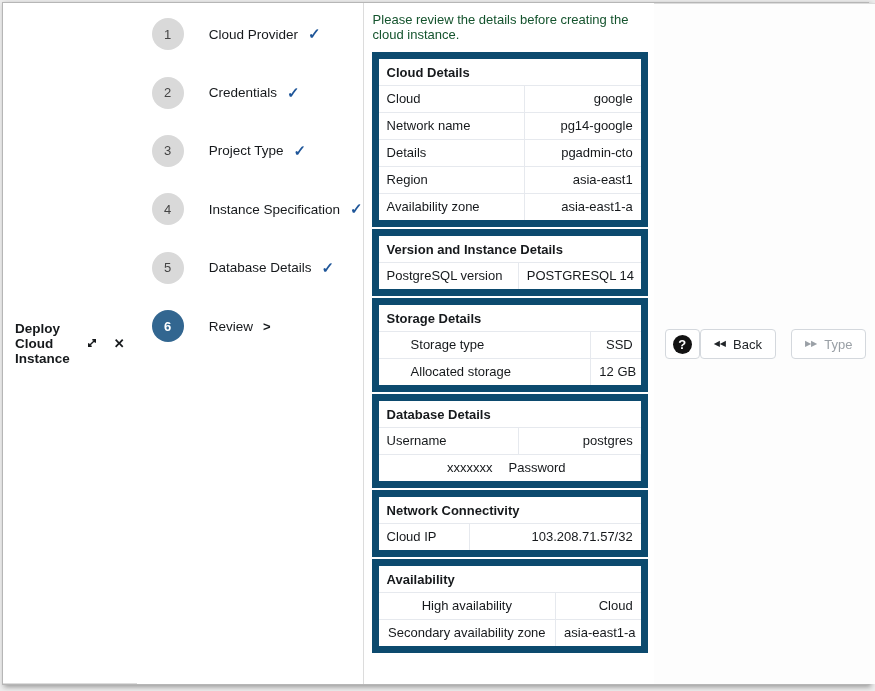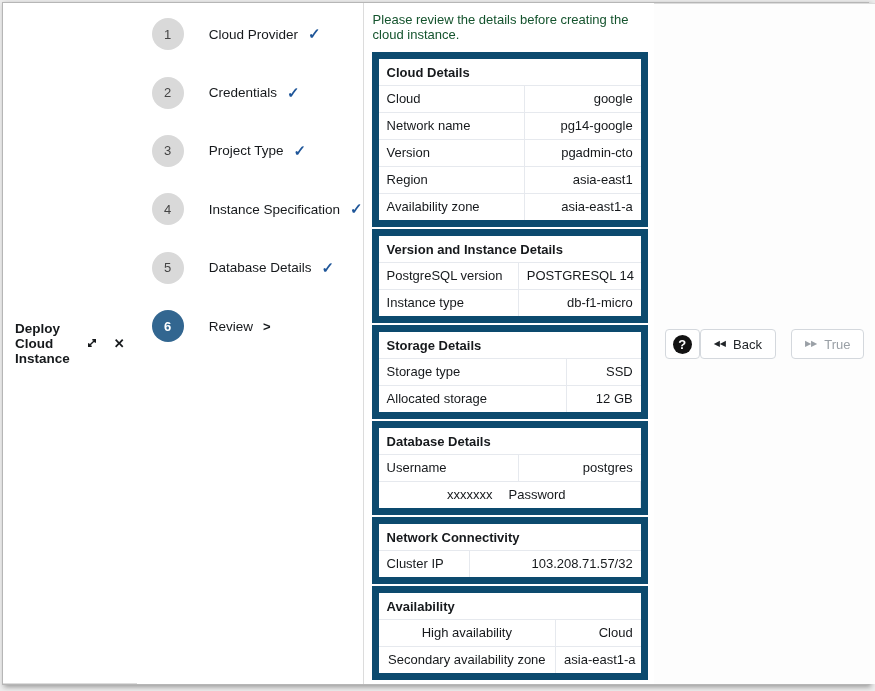--- a/index.html
+++ b/index.html
@@ -56,21 +56,21 @@
   .intro { font-size:13px; color:#14532d; margin:2px 0 10px 1px; }
   .section { border:7px solid #0c4a6e; margin-top:2px; }
   .section:first-of-type { margin-top:0; }
   .section-header { padding:6px 8px 5px 8px; font-weight:700; font-size:13px; color:#16191c; }
   .drow { display:flex; border-top:1px solid #e6e9ee; }
   .cell { padding:5px 8px 6px 8px; font-size:13px; color:#16191c; overflow:hidden; white-space:nowrap; }
   .cell.label { border-right:1px solid #e6e9ee; }
   .cell.value { flex:1; text-align:right; }
   .lw-56 .cell.label { width:56%; }
   .lw-53 .cell.label { width:53.5%; }
-  .lw-72 .cell.label { width:72%; }
+  .lw-72 .cell.label { width:72%;margin-left:24px; }
   .lw-35 .cell.label { width:35%; }
   .lw-68 .cell.label { width:67.7%;text-align:center; }
   
   .footer {
     flex:0 0 39px;
     border-top:1px solid #dcdcdc;
     display:flex; align-items:center;
     padding:0 11px;
     background:#fdfdfd;
   }
@@ -164,43 +164,39 @@
         <div class="section-header">Cloud Details</div>
         <div class="drow lw-56">
           <div class="cell label">Cloud</div>
           <div class="cell value">google</div>
         </div>
         <div class="drow lw-56">
           <div class="cell label">Network name</div>
           <div class="cell value">pg14-google</div>
         </div>
         <div class="drow lw-56">
-          <div class="cell label">Version</div>
+          <div class="cell label">Details</div>
           <div class="cell value">pgadmin-cto</div>
         </div>
         <div class="drow lw-56">
           <div class="cell label">Region</div>
           <div class="cell value">asia-east1</div>
         </div>
         <div class="drow lw-56">
           <div class="cell label">Availability zone</div>
           <div class="cell value">asia-east1-a</div>
         </div>
       </div>
 
       <div class="section">
         <div class="section-header">Version and Instance Details</div>
         <div class="drow lw-53">
           <div class="cell label">PostgreSQL version</div>
           <div class="cell value">POSTGRESQL 14</div>
         </div>
-        <div class="drow lw-53">
-          <div class="cell label">Instance type</div>
-          <div class="cell value">db-f1-micro</div>
-        </div>
       </div>
 
       <div class="section">
         <div class="section-header">Storage Details</div>
         <div class="drow lw-72">
           <div class="cell label">Storage type</div>
           <div class="cell value">SSD</div>
         </div>
         <div class="drow lw-72">
           <div class="cell label">Allocated storage</div>
@@ -216,21 +212,21 @@
         </div>
         <div class="drow lw-53">
           <div class="cell value">xxxxxxx</div>
           <div class="cell label">Password</div>
         </div>
       </div>
 
       <div class="section">
         <div class="section-header">Network Connectivity</div>
         <div class="drow lw-35">
-          <div class="cell label">Cluster IP</div>
+          <div class="cell label">Cloud IP</div>
           <div class="cell value">103.208.71.57/32</div>
         </div>
       </div>
 
       <div class="section">
         <div class="section-header">Availability</div>
         <div class="drow lw-68">
           <div class="cell label">High availability</div>
           <div class="cell value">Cloud</div>
         </div>
@@ -246,21 +242,21 @@
     <button class="help-btn">
       <span class="help-circle">?</span>
     </button>
     <div class="spacer"></div>
     <button class="btn secondary mr">
       <span class="btn-icon">◀◀</span>
       <span>Back</span>
     </button>
     <button class="btn secondary disabled mr">
       <span class="btn-icon">▶▶</span>
-      <span>True</span>
+      <span>Type</span>
     </button>
     <button class="btn primary">
       <span class="btn-icon-check">✓</span>
       <span>Finish</span>
     </button>
   </div>
 
 </div>
 
 </body></html>

